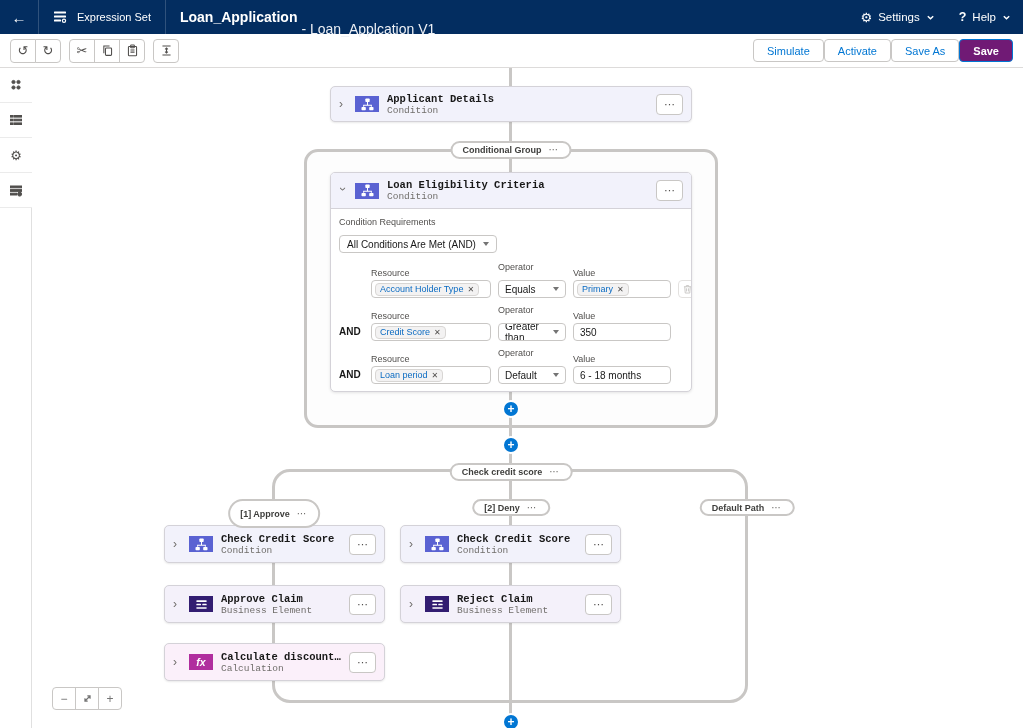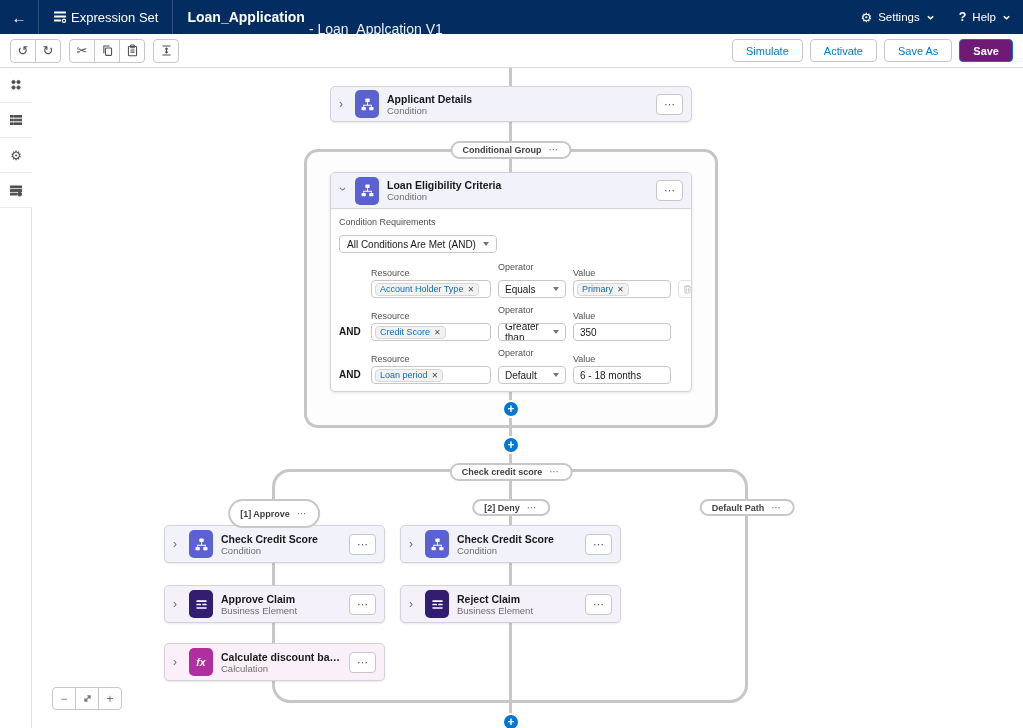--- a/index.html
+++ b/index.html
@@ -4,41 +4,41 @@
 <style>
   * { margin:0; padding:0; box-sizing:border-box; }
   html,body { background:#fff; }
   body { font-family:"Liberation Sans","DejaVu Sans",sans-serif; }
   .stage { position:relative; width:1023px; height:728px; overflow:hidden; background:#fff; }
 
   
   .navbar { position:absolute; left:0; top:0; width:1023px; height:34px; background:#032d60; display:flex; align-items:center; color:#fff; z-index:30; }
   .nav-back { width:38px; height:34px; display:flex; align-items:center; justify-content:center; background:none; border:none; color:#fff; font-size:15px; cursor:pointer; }
   .nav-div { width:1px; height:34px; background:rgba(255,255,255,.18); }
-  .nav-app { display:flex; align-items:center; gap:4px; padding:0 14px; height:34px; font-size:13px; }
+  .nav-app { display:flex; align-items:center; gap:10px; padding:0 14px; height:34px; font-size:11px; }
   .nav-title { padding:0 14px; font-size:14px; display:flex; align-items:center; }
   .nav-title b { font-weight:bold; }
   .nav-title span { margin-left:4px; font-weight:normal; color:#eef1f6;margin-top:24px; }
   .nav-spacer { flex:1; }
   .nav-menu { display:flex; align-items:center; gap:6px; padding:0 12px; height:34px; font-size:11.5px; cursor:pointer; }
   .nav-menu .gear { font-size:13px; line-height:1; }
   .nav-menu .qmark { font-size:12.5px; font-weight:bold; }
   .chev { width:9px; height:9px; }
   .chev polyline { fill:none; stroke:#fff; stroke-width:1.6; }
 
   
   .toolbar { position:absolute; left:0; top:34px; width:1023px; height:34px; background:#fff; border-bottom:1px solid #dddbda; display:flex; align-items:center; padding:0 10px; gap:8px; z-index:29; }
   .tgroup { display:flex; }
   .tbtn { width:26px; height:24px; background:#fff; border:1px solid #c9c7c5; display:flex; align-items:center; justify-content:center; color:#514f4d; font-size:13px; cursor:pointer; }
   .tgroup .tbtn + .tbtn { margin-left:-1px; }
   .tgroup .tbtn:first-child { border-radius:4px 0 0 4px; }
   .tgroup .tbtn:last-child { border-radius:0 4px 4px 0; }
   .tgroup .tbtn:only-child, .tbtn.single { border-radius:4px; }
   .tbtn svg { width:13px; height:13px; stroke:#514f4d; fill:none; stroke-width:1.3; }
-  .toolbar-right { margin-left:auto; display:flex; gap:7px; }
+  .toolbar-right { margin-left:auto; display:flex; }
   .obtn { height:23px; padding:0 13px; background:#fff; border:1px solid #c9c7c5; border-radius:4px; color:#0176d3; font-size:11px; font-family:inherit; cursor:pointer; }
   .obtn.primary { background:#701a75; border-color:#0176d3; color:#fff;font-weight:bold; }
 
   
   .sidebar { position:absolute; left:0; top:68px; width:32px; height:660px; background:#fff; border-right:1px solid #e0e0e0; z-index:25; }
   .side-item { width:32px; height:35px; display:flex; align-items:center; justify-content:center; border-bottom:1px solid #ebebeb; color:#514f4d; cursor:pointer; background:#fff; border-left:none; border-top:none; border-right:none; }
   .side-item svg { width:14px; height:14px; fill:#514f4d; stroke:#514f4d; }
   .side-item .gearglyph { font-size:13px; line-height:1; }
 
   
@@ -52,24 +52,24 @@
   .bpill-label { font-size:9px; font-weight:bold; color:#3e3e3c; }
   .bpill-more { font-size:10px; color:#706e6b; letter-spacing:1px; line-height:1; cursor:pointer; }
 
   
   .node { position:absolute; height:38px; border:1px solid #d4d2d8; border-radius:5px; display:flex; align-items:center; gap:8px; padding:0 8px; box-shadow:0 1px 2px rgba(0,0,0,.09); z-index:4; cursor:pointer; }
   .node.cond { background:#f2f2fb; }
   .node.biz  { background:#f4f1fa; }
   .node.calc { background:#fbf0fa; }
   .nchev { color:#706e6b; font-size:12px; line-height:1; width:8px; cursor:pointer; }
   .nchev.open { transform:rotate(90deg); }
-  .nicon { width:24px; height:28px; border-radius:5px; flex:none; display:flex; align-items:center; justify-content:center; }
+  .nicon { width:24px; height:16px; border-radius:0; flex:none; display:flex; align-items:center; justify-content:center; }
   .nicon svg { width:15px; height:15px; }
   .nicon .fx { color:#fff; font-size:10.5px; font-weight:bold; font-style:italic; }
-  .ntext { flex:1; min-width:0; }
+  .ntext { flex:1; min-width:0;font-family:Liberation Mono, monospace; }
   .ntitle { font-size:10.5px; font-weight:bold; color:#181818; white-space:nowrap; overflow:hidden; text-overflow:ellipsis; }
   .nsub { font-size:9.5px; color:#706e6b; }
   .nmore { width:27px; height:21px; background:#fff; border:1px solid #c9c7c5; border-radius:4px; color:#514f4d; font-size:11px; line-height:1; display:flex; align-items:center; justify-content:center; cursor:pointer; flex:none; }
 
   
   .card { position:absolute; left:330px; top:172px; width:362px; height:220px; background:#fff; border:1px solid #d4d2d8; border-radius:5px; box-shadow:0 1px 3px rgba(0,0,0,.1); z-index:4; overflow:hidden; }
   .card-head { height:36px; background:#f2f2fb; border-bottom:1px solid #d4d2d8; display:flex; align-items:center; gap:8px; padding:0 8px; }
   .card-body { padding:8px 6px 8px 8px; }
   .flabel { font-size:9px; color:#514f4d; margin-bottom:8px; display:block; }
   .dropdown { width:158px; height:18px; border:1px solid #c9c7c5; border-radius:4px; background:#fff; display:flex; align-items:center; justify-content:space-between; padding:0 7px; font-size:10px; color:#181818; cursor:pointer; margin-bottom:9px; }

